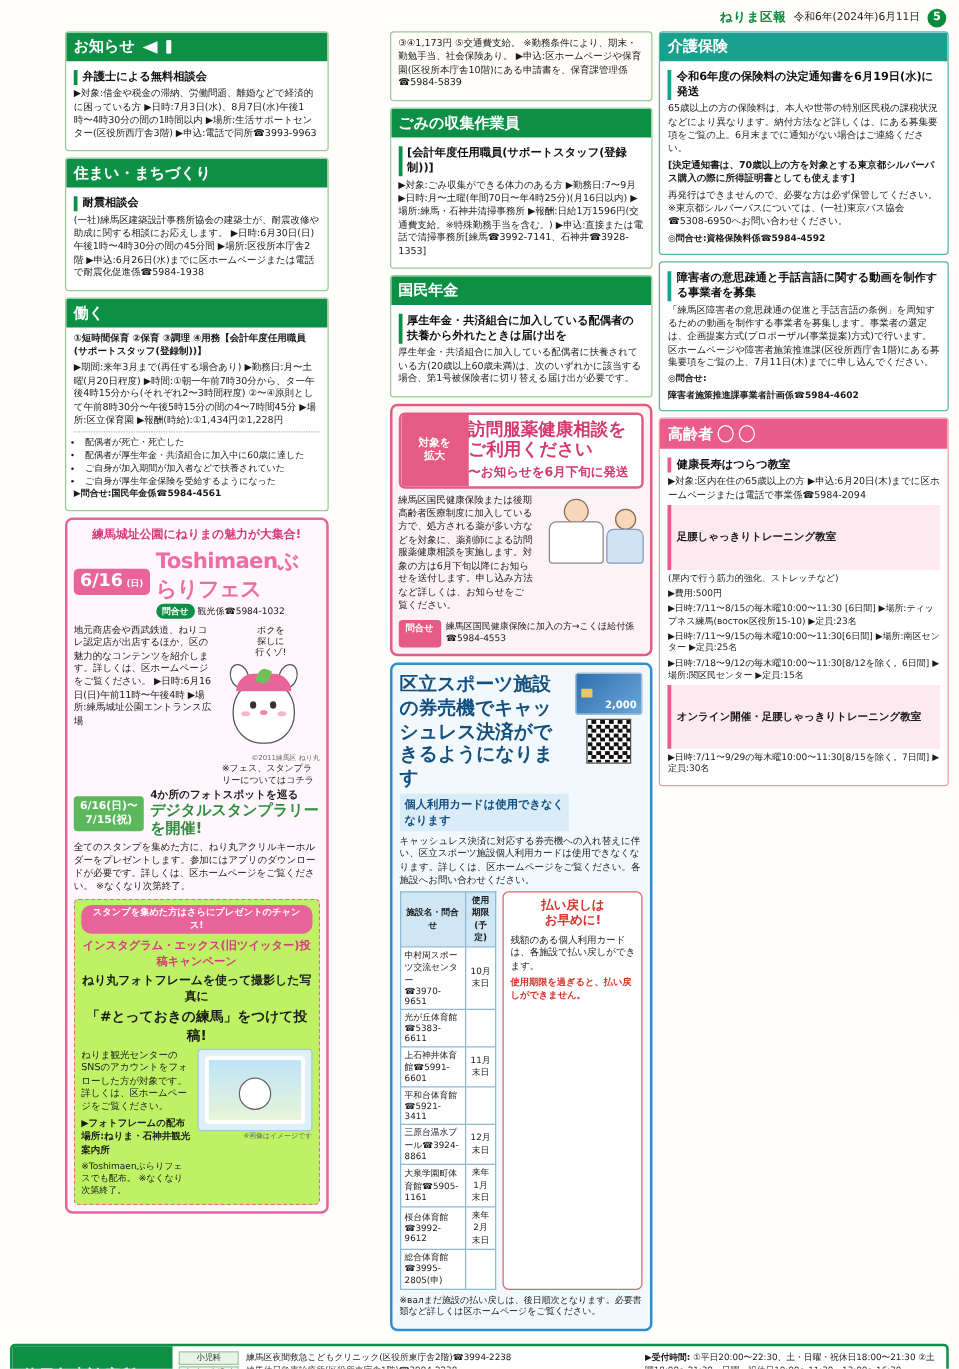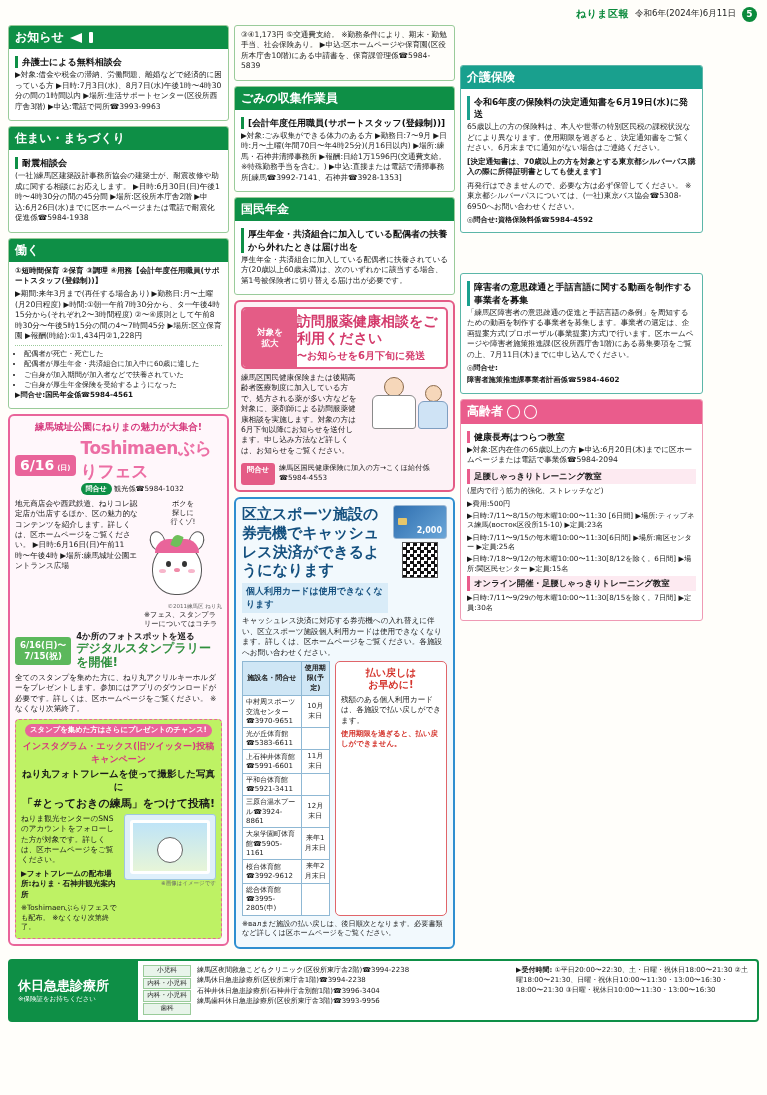--- a/index.html
+++ b/index.html
@@ -26,21 +26,21 @@
   }
   .hdr-logo { color:#0b8a3c; font-weight:bold; font-size:10px; letter-spacing:0.5px; }
   .hdr-date { font-size:8.5px; color:#222; }
   .hdr-page {
     width:15px; height:15px; border-radius:50%;
     background:#0b8a3c; color:#fff; font-size:9px;
     display:flex; align-items:center; justify-content:center; font-weight:bold;
   }
   
   .cols { display:flex; gap:5px; align-items:flex-start; }
-  .col { width:221px; }
+  .col { width:221px;margin-left:44px; }
   .col3 { width:243px; }
   
   .sec {
     border:1px solid #9acb9a; border-radius:3px; background:#fff;
     margin-bottom:5px; overflow:hidden;
   }
   .sec-green > .sec-title {
     background:#0e8f46; color:#fff;
   }
   .sec-title {
@@ -64,21 +64,21 @@
     content:""; position:absolute; left:2px; top:2px;
     border-style:solid; border-width:5px 12px 5px 0;
     border-color:transparent #fff transparent transparent;
   }
   .ico-megaphone::after{
     content:""; position:absolute; right:1px; top:1px;
     width:4px; height:11px; background:#fff; border-radius:1px;
   }
   .sec-pink { border-color:#ef9ab4; }
   .sec-pink > .sec-title { background:#ea5c8c; color:#fff; }
-  .sec-teal { border-color:#5bb6a8;margin-top:40px; }
+  .sec-teal { border-color:#5bb6a8; }
   .sec-teal > .sec-title { background:#19a08e; color:#fff; }
   .sec-plain { border:none; background:transparent; }
 
   
   .banner-hl {
     display:flex; align-items:stretch; border:2px solid #e45c86;
     border-radius:5px; overflow:hidden; background:#fff; margin-bottom:4px;
   }
   .banner-tag {
     background:#e45c86; color:#fff; font-size:8.5px; font-weight:bold;
@@ -249,21 +249,21 @@
 
   .ul-list { margin:0; padding-left:9px; }
   .ul-list li { margin-bottom:1px; }
   .hr-dot { border-top:1px dotted #9acb9a; margin:3px 0; }
   .pill {
     display:inline-block; background:#0e8f46; color:#fff; font-size:7px;
     border-radius:7px; padding:1px 5px; font-weight:bold;
   }
   .bar-label {
     background:#e8f4ea; border-left:3px solid #0e8f46; font-weight:bold;
-    font-size:8.4px; padding:2px 4px; margin:3px 0 2px;
+    font-size:8.4px; padding:20px 4px; margin:3px 0 2px;
   }
   .senior-icon {
     width:30px; height:18px; position:relative; display:inline-block;
   }
   .senior-icon .h1, .senior-icon .h2 {
     position:absolute; width:13px; height:14px; border:1.3px solid #fff; border-radius:50%;
   }
   .senior-icon .h1 { left:0; top:2px; }
   .senior-icon .h2 { right:0; top:2px; }
 </style>
@@ -512,21 +512,21 @@
         <p class="tiny" style="margin-top:3px">※валまだ施設の払い戻しは、後日順次となります。必要書類など詳しくは区ホームページをご覧ください。</p>
       </div>
     </div>
 
     <div class="col3">
 
       <div class="sec sec-teal">
         <div class="sec-title">介護保険</div>
         <div class="sec-body">
           <div class="sub-title" style="border-left-color:#19a08e">令和6年度の保険料の決定通知書を6月19日(水)に発送</div>
-          <p class="txt">65歳以上の方の保険料は、本人や世帯の特別区民税の課税状況などにより異なります。使用期限を過ぎると、決定通知書をご覧ください。6月末までに通知がない場合はご連絡ください。</p>
+          <p class="txt">65歳以上の方の保険料は、本人や世帯の特別区民税の課税状況などにより異なります。納付方法など詳しくは、にある募集要項をご覧の上。6月末までに通知がない場合はご連絡ください。</p>
           <p class="txt bold">[決定通知書は、70歳以上の方を対象とする東京都シルバーパス購入の際に所得証明書としても使えます]</p>
           <p class="txt">再発行はできませんので、必要な方は必ず保管してください。 ※東京都シルバーパスについては、(一社)東京バス協会☎5308-6950へお問い合わせください。</p>
           <p class="tiny bold">◎問合せ:資格保険料係☎5984-4592</p>
         </div>
       </div>
 
       <div class="sec sec-teal">
         <div class="sec-body">
           <div class="sub-title" style="border-left-color:#19a08e">障害者の意思疎通と手話言語に関する動画を制作する事業者を募集</div>
           <p class="txt">「練馬区障害者の意思疎通の促進と手話言語の条例」を周知するための動画を制作する事業者を募集します。事業者の選定は、企画提案方式(プロポーザル(事業提案)方式)で行います。区ホームページや障害者施策推進課(区役所西庁舎1階)にある募集要項をご覧の上、7月11日(木)までに申し込んでください。</p>

